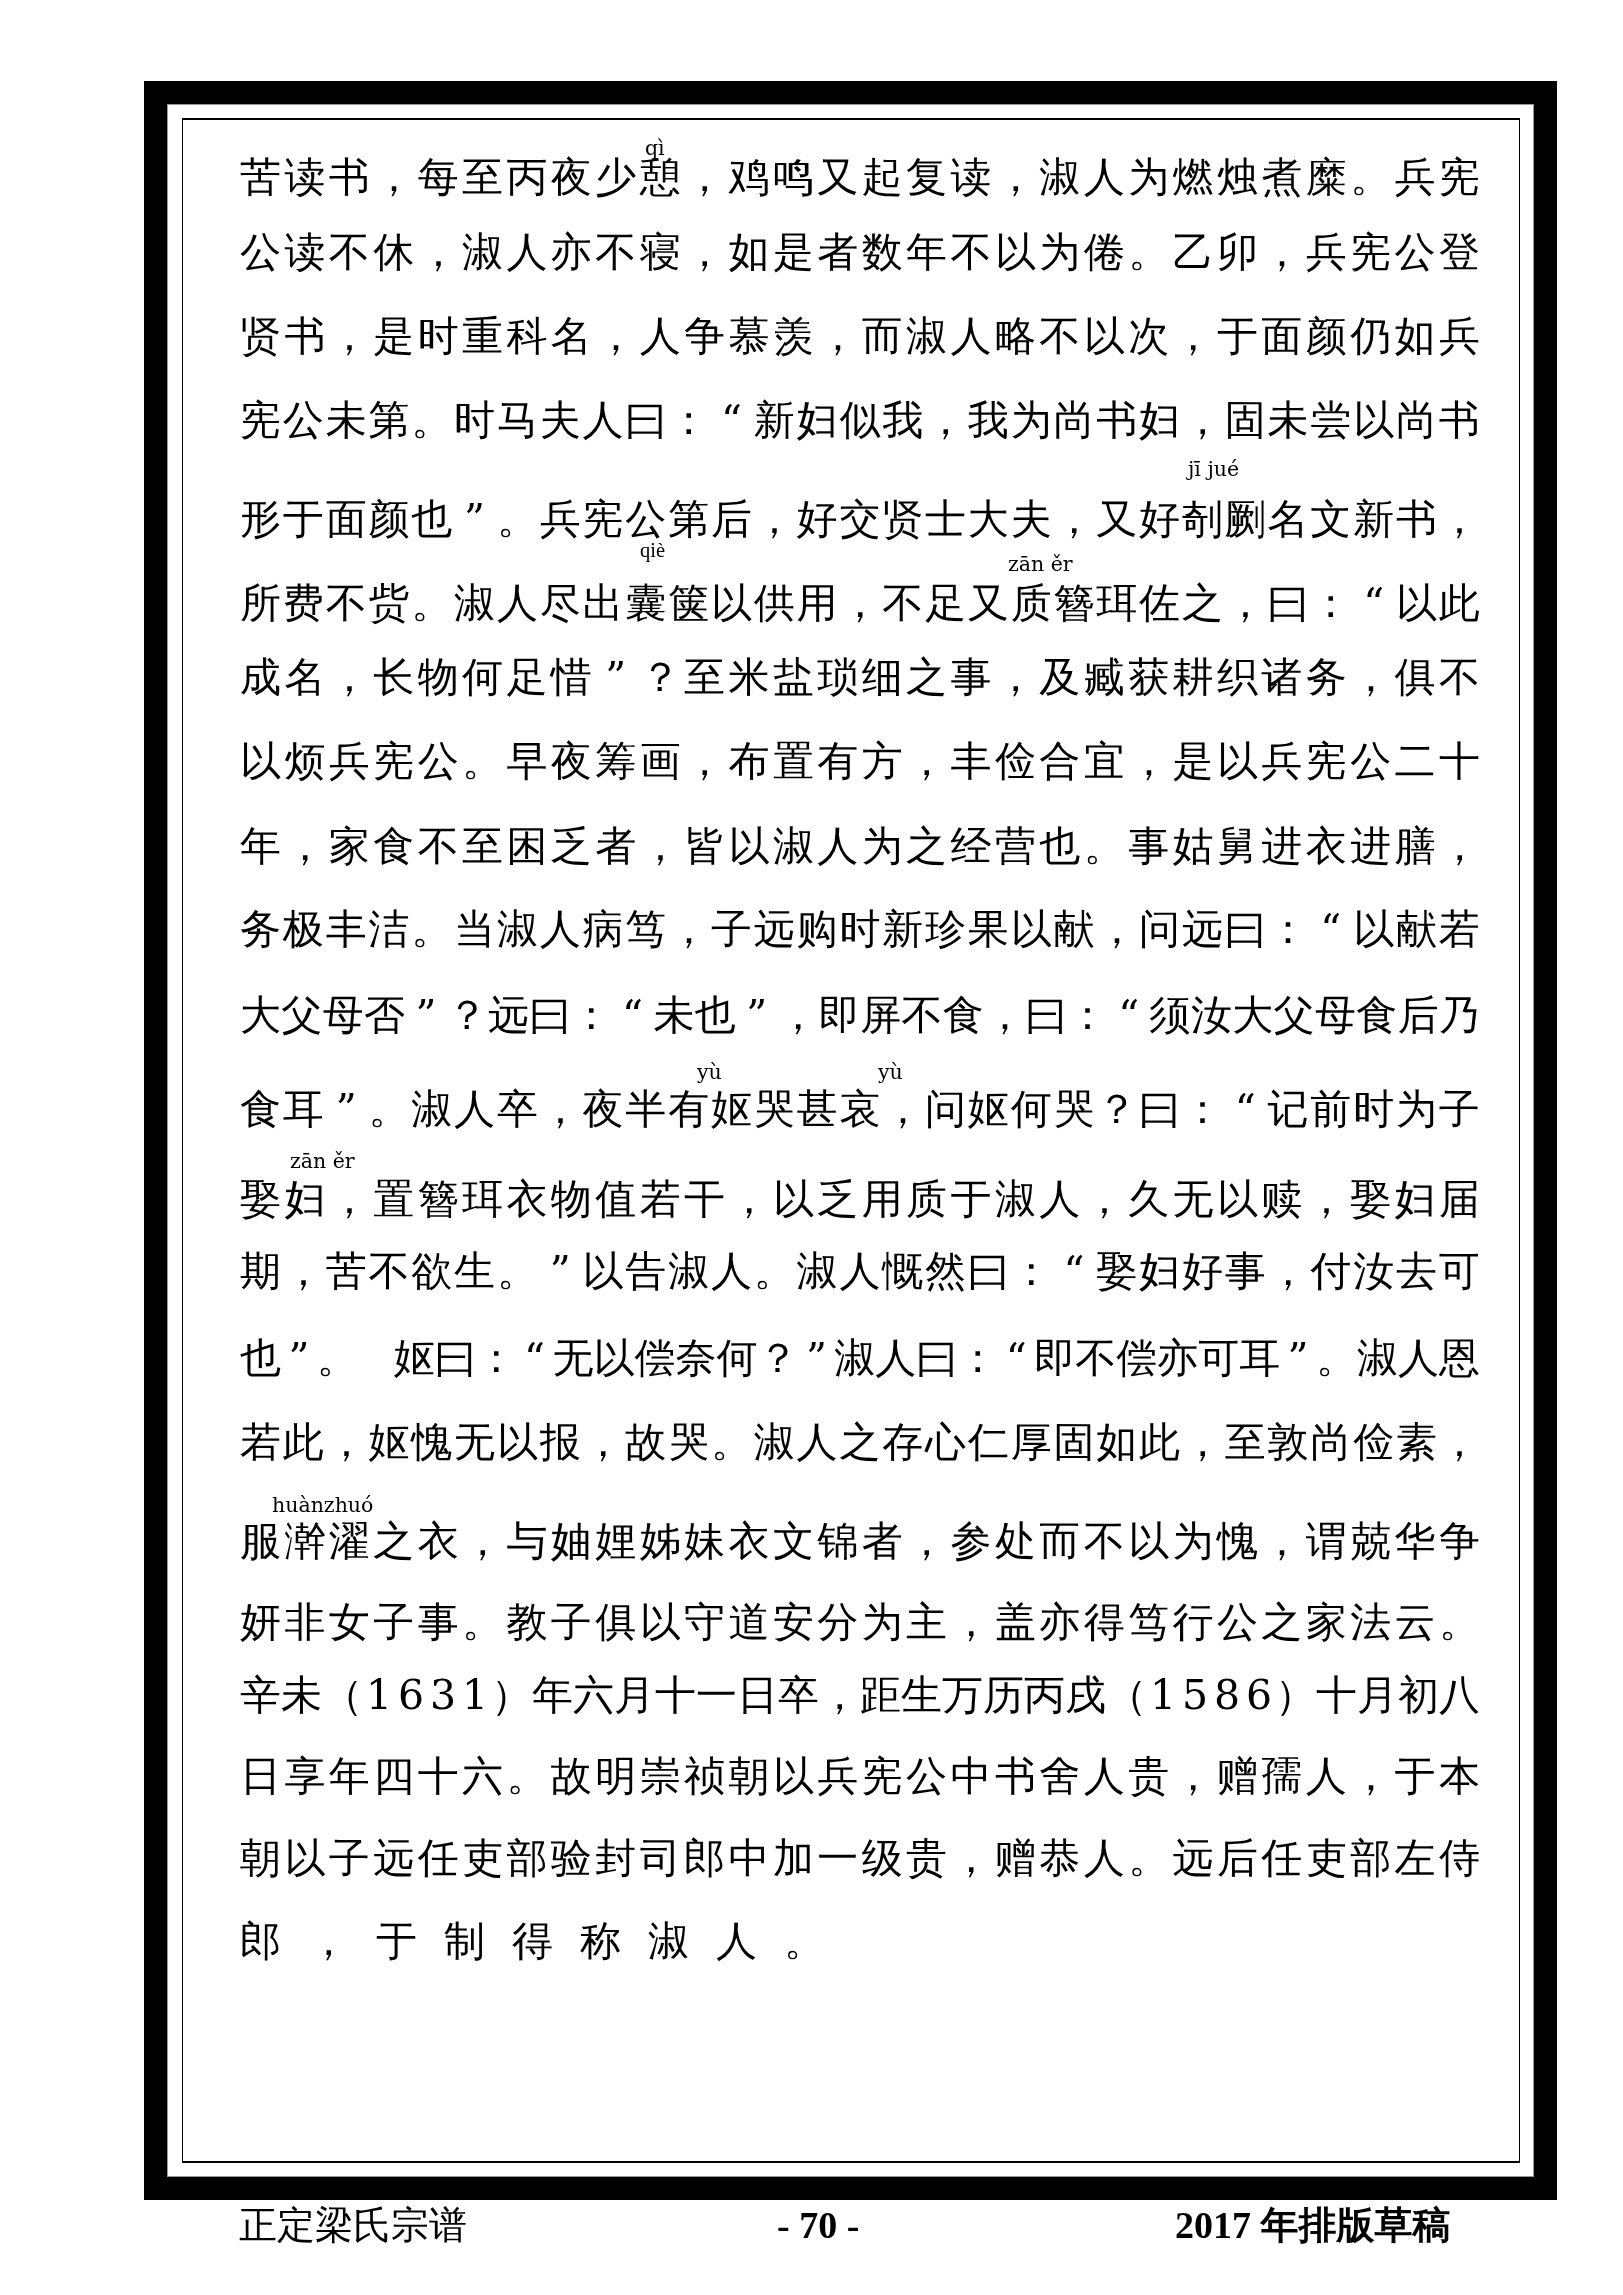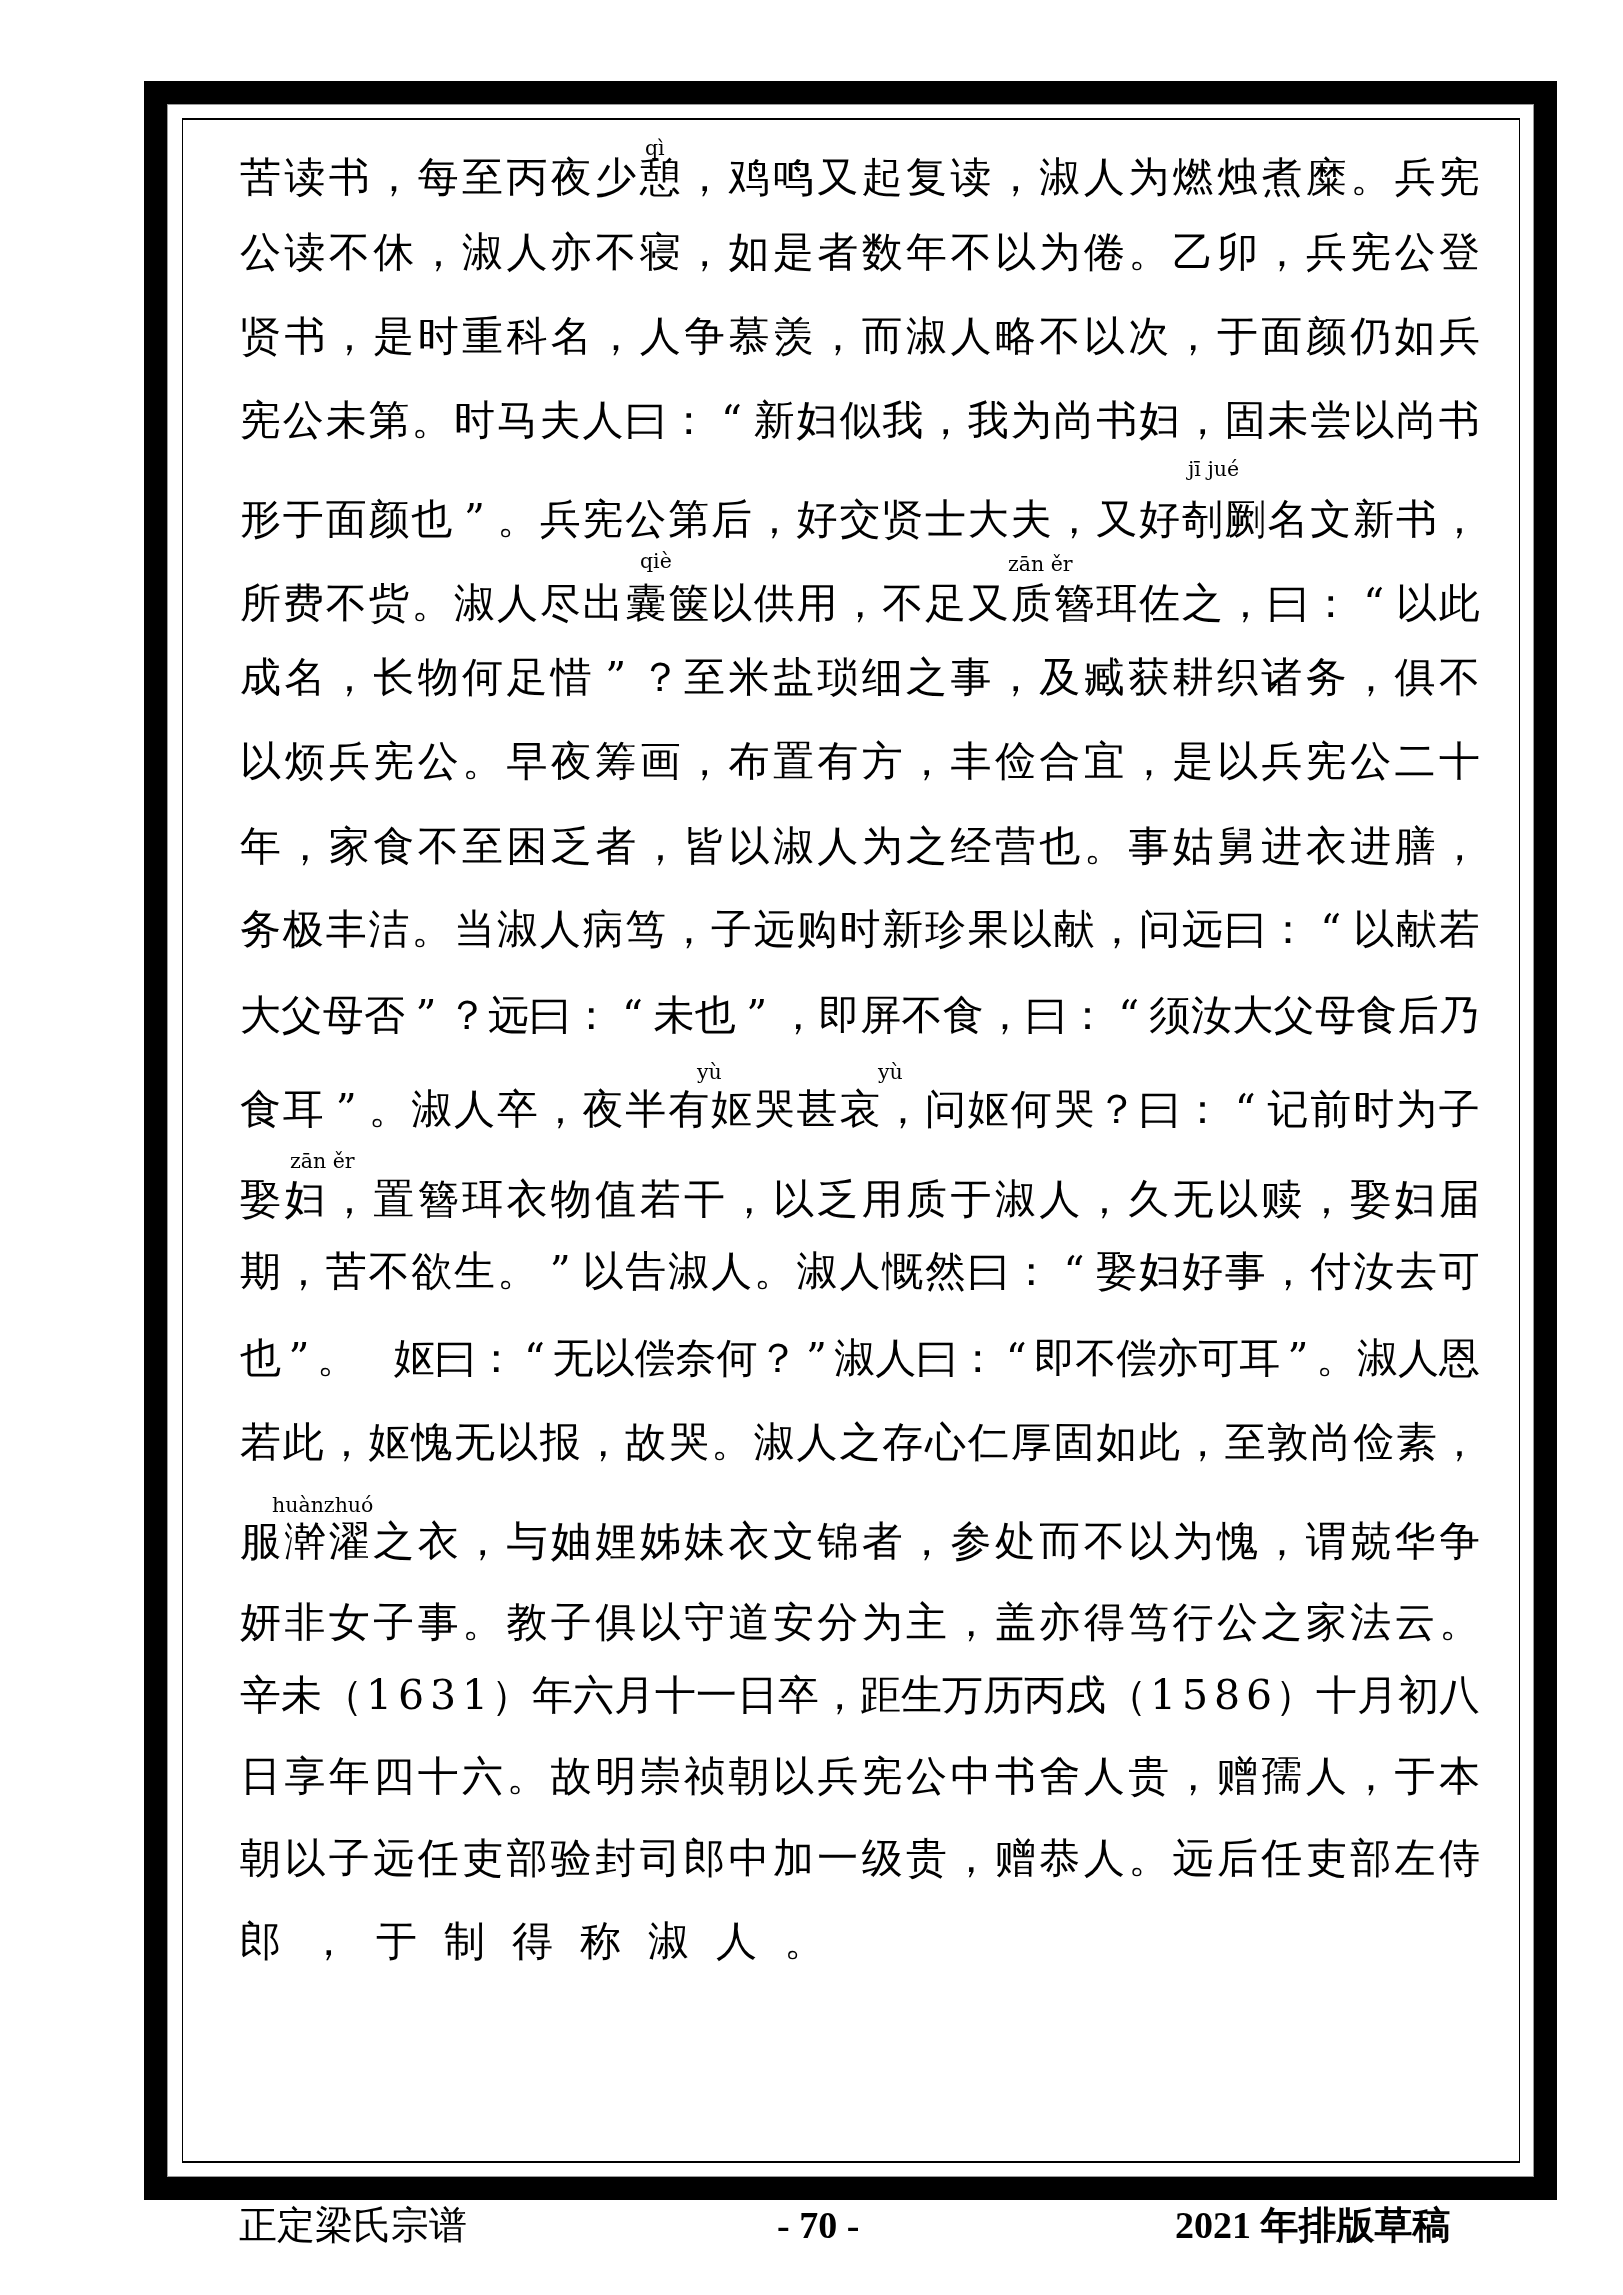--- a/index.html
+++ b/index.html
@@ -687,24 +687,24 @@
       <span class="ch">得</span>
       <span class="ch">称</span>
       <span class="ch">淑</span>
       <span class="ch">人</span>
       <span class="ch">。</span>
     </div>
   </div>
 <div id="pinyin-layer">
     <span class="pinyin" style="left: 645px; top: 137px;">qì</span>
     <span class="pinyin" style="left: 1188px; top: 458px;">jī jué</span>
-    <span class="pinyin" style="left: 640px; top: 550px;">qiè</span>
+    <span class="pinyin" style="left: 640px; top: 539px; font-family: Liberation Serif, serif;">qiè</span>
     <span class="pinyin" style="left: 1008px; top: 553px;">zān ěr</span>
     <span class="pinyin" style="left: 697px; top: 1061px;">yù</span>
     <span class="pinyin" style="left: 878px; top: 1061px;">yù</span>
     <span class="pinyin" style="left: 290px; top: 1150px;">zān ěr</span>
     <span class="pinyin" style="left: 272px; top: 1494px;">huànzhuó</span>
   </div>
 
 <div class="footer footer-left">正定梁氏宗谱</div>
 <div class="footer footer-center">- 70 -</div>
-<div class="footer footer-right">2021 年排版草稿</div>
+<div class="footer footer-right">2017 年排版草稿</div>
 
 
 </body></html>

